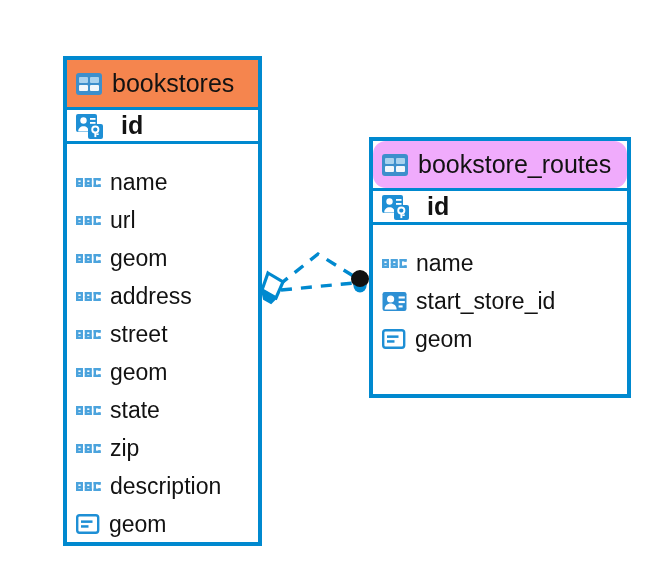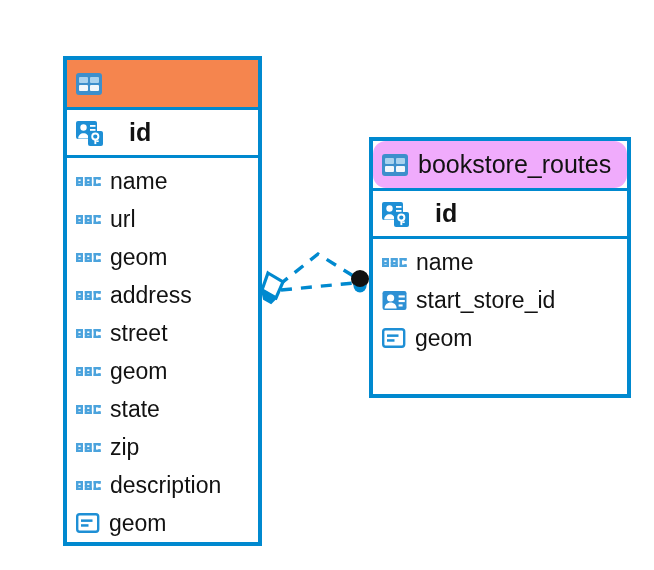--- a/index.html
+++ b/index.html
@@ -43,37 +43,37 @@
     font-size: 25px;
     color: #121212;
     line-height: 1;
     white-space: nowrap;
   }
 
   .pk-row {
     display: flex;
     align-items: center;
     box-sizing: border-box;
-    height: 51px;
+    height: 37px;
     padding-left: 8px;
-    gap: 24px;
+    gap: 16px;
     border-top: 3px solid #0089CF;
     border-bottom: 3px solid #0089CF;
     background: #ffffff;
   }
   .pk-row .field-label {
     font-size: 25px;
     font-weight: bold;
     color: #121212;
     line-height: 1;
     white-space: nowrap;
   }
 
   .field-list {
-    padding-top: 4px;
+    padding-top: 19px;
     padding-bottom: 4px;
   }
   .field-row {
     display: flex;
     align-items: center;
     height: 38px;
     padding-left: 8px;
     gap: 8px;
   }
   .field-row .field-label {
@@ -118,20 +118,21 @@
     <div class="entity-header accent-orange">
       <span class="icon icon-table">
         <svg viewBox="0 0 28 28" width="28" height="28" aria-hidden="true">
           <rect x="1" y="3" width="26" height="22" rx="3" fill="#3D8FCC"></rect>
           <rect x="4" y="7" width="9" height="6" rx="1" fill="#A9D2EE"></rect>
           <rect x="15" y="7" width="9" height="6" rx="1" fill="#A9D2EE"></rect>
           <rect x="4" y="15" width="9" height="6" rx="1" fill="#F2F7FB"></rect>
           <rect x="15" y="15" width="9" height="6" rx="1" fill="#F2F7FB"></rect>
         </svg>
       </span>
+      <span class="entity-title">bookstores</span>
     </div>
 
     <div class="pk-row">
       <span class="icon icon-pk">
         <svg viewBox="0 0 30 30" width="30" height="30" aria-hidden="true">
           <rect x="1" y="3" width="21" height="18" rx="2" fill="#1E8FD5"></rect>
           <circle cx="8.5" cy="9.5" r="3.2" fill="#ffffff"></circle>
           <path d="M3.2 20.5c0-3.2 2.4-5.2 5.3-5.2s5.3 2 5.3 5.2z" fill="#ffffff"></path>
           <rect x="15" y="7" width="5.5" height="1.8" fill="#ffffff"></rect>
           <rect x="15" y="11" width="5.5" height="1.8" fill="#ffffff"></rect>

